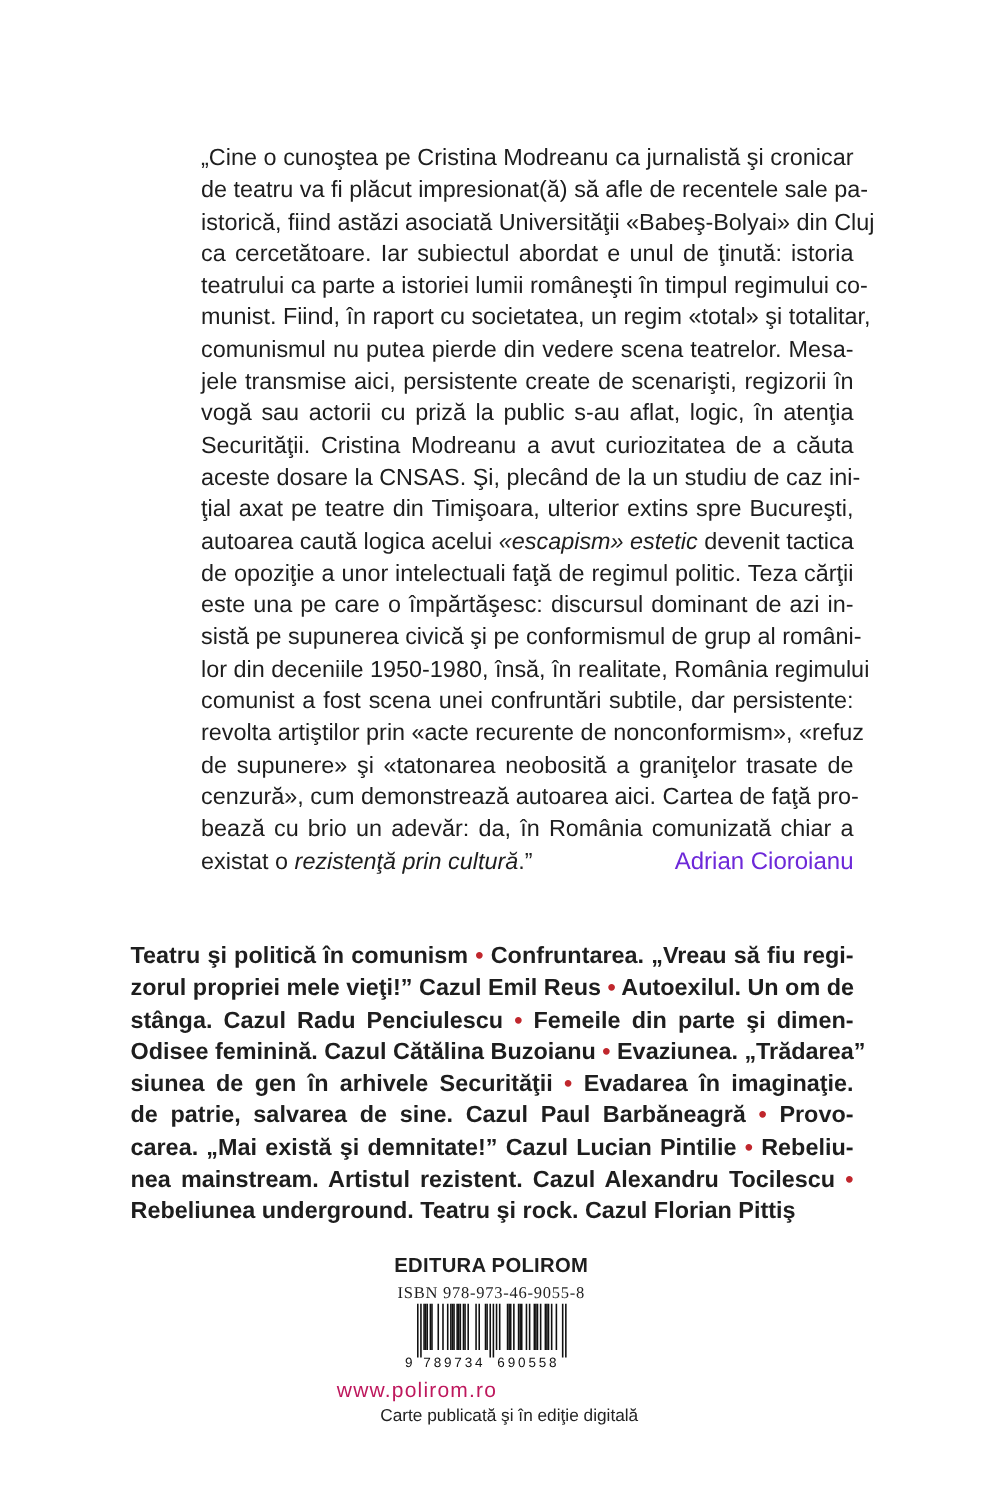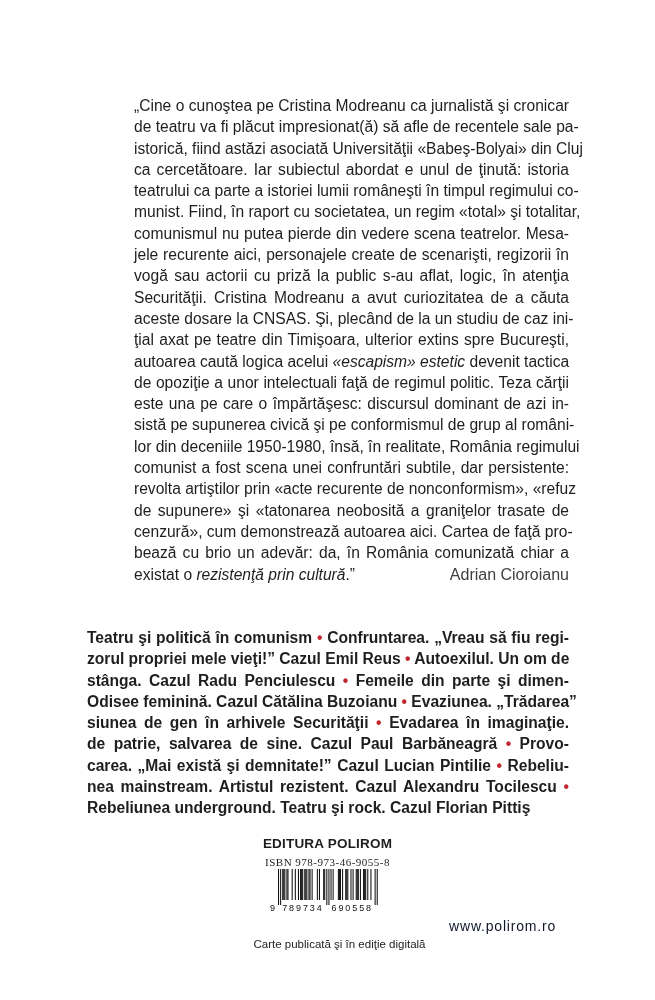--- a/index.html
+++ b/index.html
@@ -1,43 +1,43 @@
 <!DOCTYPE html>
 <html><head>
 <meta charset="utf-8">
 <style>
   html, body { margin: 0; padding: 0; background: #ffffff; }
   body { width: 655px; height: 1000px; position: relative; overflow: hidden; font-family: "Liberation Sans", sans-serif; color: #1e1e1e; }
   .quote { position: absolute; left: 87px; top: 95px; width: 482px; font-size: 15.6px; line-height: 21.3px; text-align: justify; }
   .quote .ln { display: block; text-align: justify; text-align-last: justify; white-space: nowrap; height: 21.3px; margin-left: 47px; }
   .quote .ln.last { text-align-last: left; }
-  .author { position: absolute; right: 86px; top: 566px; font-size: 16px; color: #404040; }
+  .author { position: absolute; right: 86px; top: 566px; font-size: 16px; color: #6d28d9; }
   .toc { position: absolute; left: 87px; top: 627px; width: 482px; font-size: 15.6px; line-height: 21.3px; font-weight: bold; }
   .toc .ln { display: block; text-align: justify; text-align-last: justify; white-space: nowrap; height: 21.3px; }
   .toc .ln.last { text-align-last: left; }
   .bullet { color: #c0272d; }
   i { font-style: italic; }
   .publisher { position: absolute; left: 0; width: 655px; top: 836px; text-align: center; font-weight: bold; font-size: 13.5px; letter-spacing: 0.2px; }
   .isbn { position: absolute; left: 0; width: 655px; top: 856px; text-align: center; font-family: "Liberation Serif", serif; font-size: 11px; letter-spacing: 0.5px; }
   .barcode { position: absolute; left: 270px; top: 869px; width: 116px; height: 44px; }
-  .url { position: absolute; left: 0; width: 556px; top: 918px; text-align: right; font-size: 14px; color: #0f172a; letter-spacing: 0.8px; }
+  .url { position: absolute; left: 0; width: 556px; top: 918px; text-align: center; font-size: 14px; color: #be185d; letter-spacing: 0.8px; }
   .digital { position: absolute; left: 0; width: 655px; top: 938px; text-align: center; font-size: 11.5px; color: #222; padding-left: 12px; }
 </style>
 </head>
 <body>
 
 <div class="quote" id="quote">
     <span class="ln">„Cine o cunoştea pe Cristina Modreanu ca jurnalistă şi cronicar</span>
     <span class="ln">de teatru va fi plăcut impresionat(ă) să afle de recentele sale pa-</span>
     <span class="ln">istorică, fiind astăzi asociată Universităţii «Babeş-Bolyai» din Cluj</span>
     <span class="ln">ca cercetătoare. Iar subiectul abordat e unul de ţinută: istoria</span>
     <span class="ln">teatrului ca parte a istoriei lumii româneşti în timpul regimului co-</span>
     <span class="ln">munist. Fiind, în raport cu societatea, un regim «total» şi totalitar,</span>
     <span class="ln">comunismul nu putea pierde din vedere scena teatrelor. Mesa-</span>
-    <span class="ln">jele recurente aici, personajele create de scenarişti, regizorii în</span>
+    <span class="ln">jele transmise aici, persistente create de scenarişti, regizorii în</span>
     <span class="ln">vogă sau actorii cu priză la public s-au aflat, logic, în atenţia</span>
     <span class="ln">Securităţii. Cristina Modreanu a avut curiozitatea de a căuta</span>
     <span class="ln">aceste dosare la CNSAS. Şi, plecând de la un studiu de caz ini-</span>
     <span class="ln">ţial axat pe teatre din Timişoara, ulterior extins spre Bucureşti,</span>
     <span class="ln"><span>autoarea caută logica acelui </span><i>«escapism» estetic</i><span> devenit tactica</span></span>
     <span class="ln">de opoziţie a unor intelectuali faţă de regimul politic. Teza cărţii</span>
     <span class="ln">este una pe care o împărtăşesc: discursul dominant de azi in-</span>
     <span class="ln">sistă pe supunerea civică şi pe conformismul de grup al români-</span>
     <span class="ln">lor din deceniile 1950-1980, însă, în realitate, România regimului</span>
     <span class="ln">comunist a fost scena unei confruntări subtile, dar persistente:</span>

